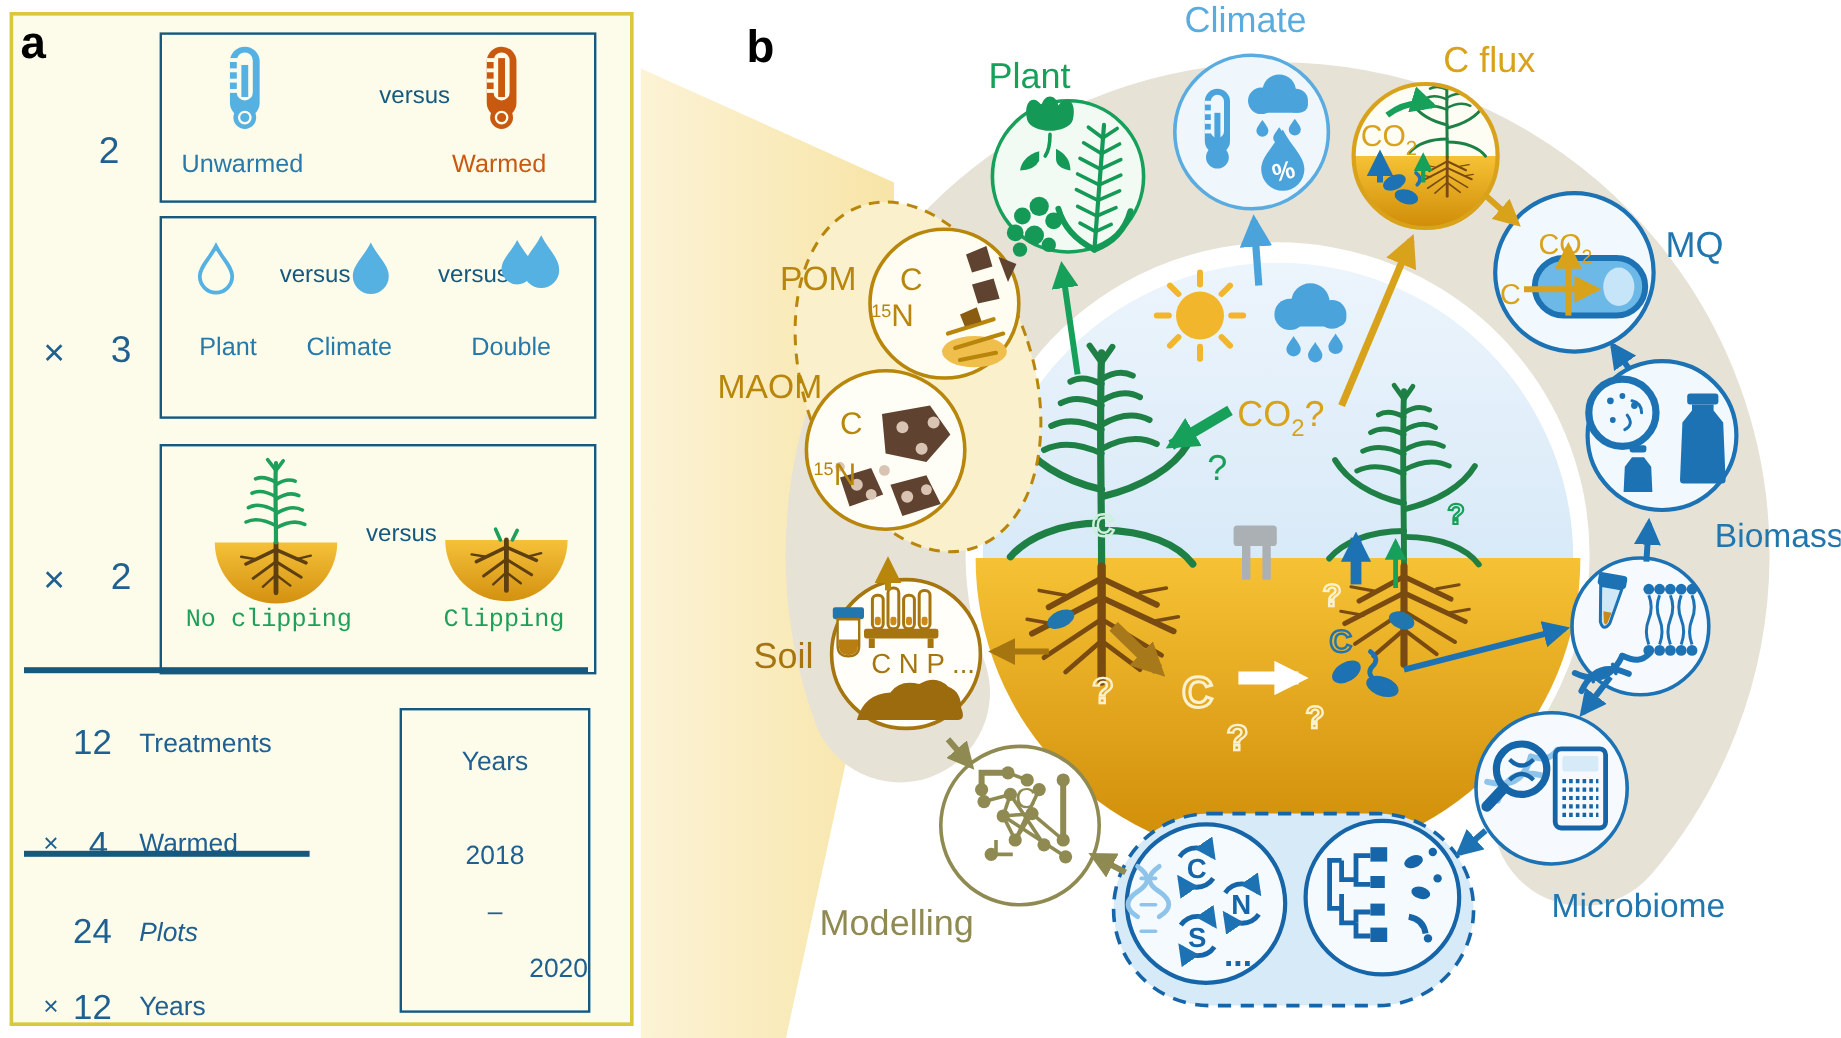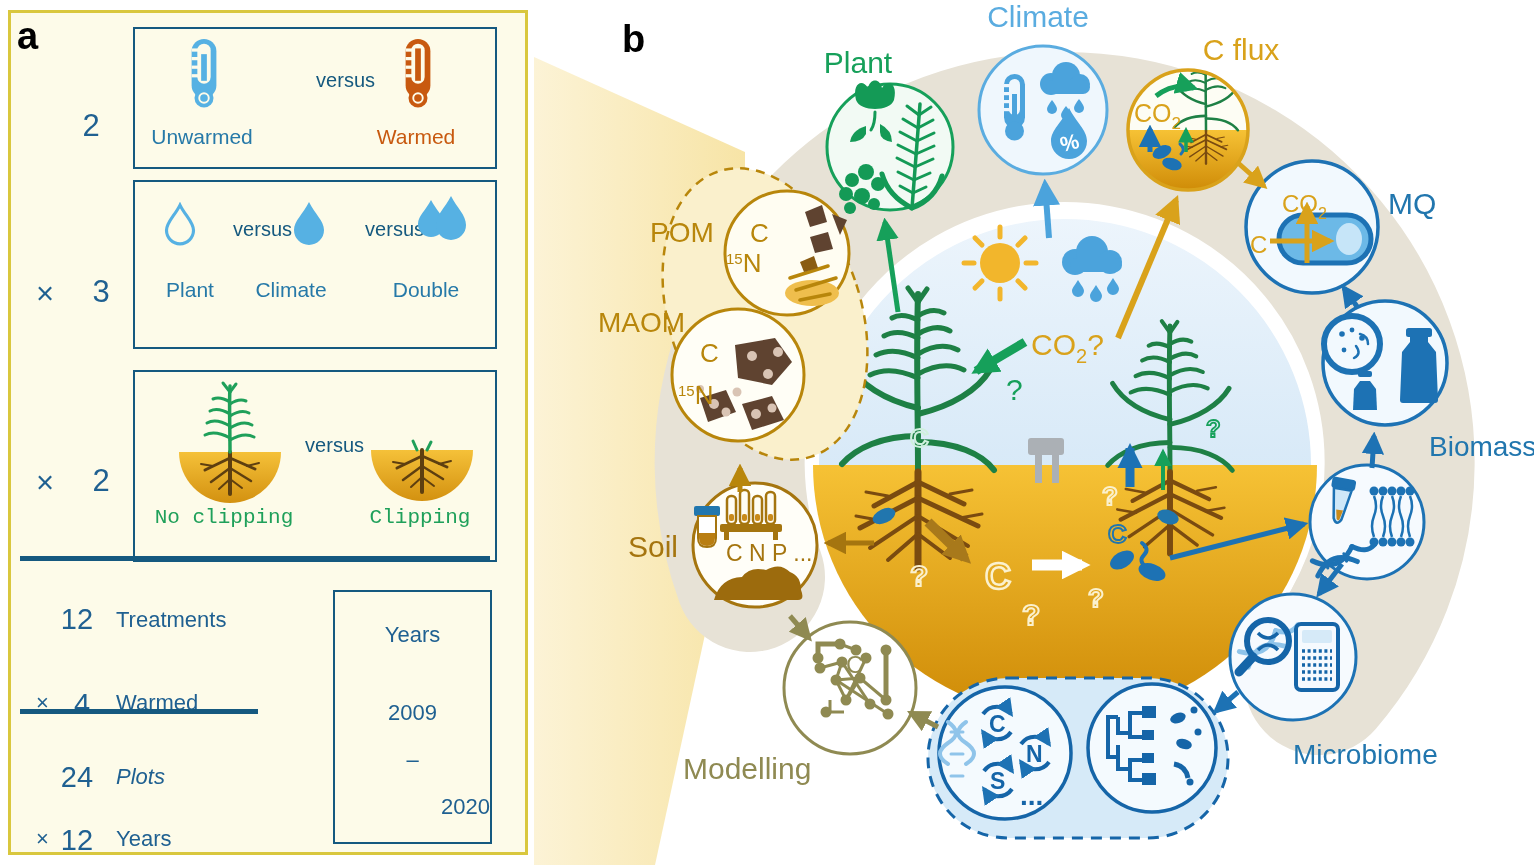--- a/index.html
+++ b/index.html
@@ -152,21 +152,21 @@
   <div class="navy" style="left:105px;top:677px;">Warmed</div>
   <div class="rule" style="left:9px;top:696px;width:238px;height:4.5px;"></div>
   <div class="navy ctr" style="left:40px;top:748px;width:52px;font-size:29px;">24</div>
   <div class="navy" style="left:105px;top:751px;font-style:italic;">Plots</div>
   <div class="navy" style="left:25px;top:813px;">×</div>
   <div class="navy ctr" style="left:40px;top:811px;width:52px;font-size:29px;">12</div>
   <div class="navy" style="left:105px;top:813px;">Years</div>
 
   <div class="abox" style="left:322px;top:577px;width:155px;height:250px;">
     <div class="navy ctr" style="left:0;top:30px;width:100%;position:absolute;">Years</div>
-    <div class="navy ctr" style="left:0;top:108px;width:100%;position:absolute;">2009</div>
+    <div class="navy ctr" style="left:0;top:108px;width:100%;position:absolute;">2018</div>
     <div class="navy ctr" style="left:0;top:155px;width:100%;position:absolute;">–</div>
     <div class="navy ctr" style="left:0;top:202px;width:100%;position:absolute;text-align:right;">2020</div>
   </div>
 </div>
 
 <svg class="abs" style="left:530px;top:0;" width="1004" height="865" viewBox="530 0 1004 865">
   <defs>
     <linearGradient id="g-sky" x1="0" y1="0" x2="0" y2="1">
         <stop offset="0" stop-color="#EDF5FC"></stop>
         <stop offset="1" stop-color="#C3DEF3"></stop>

